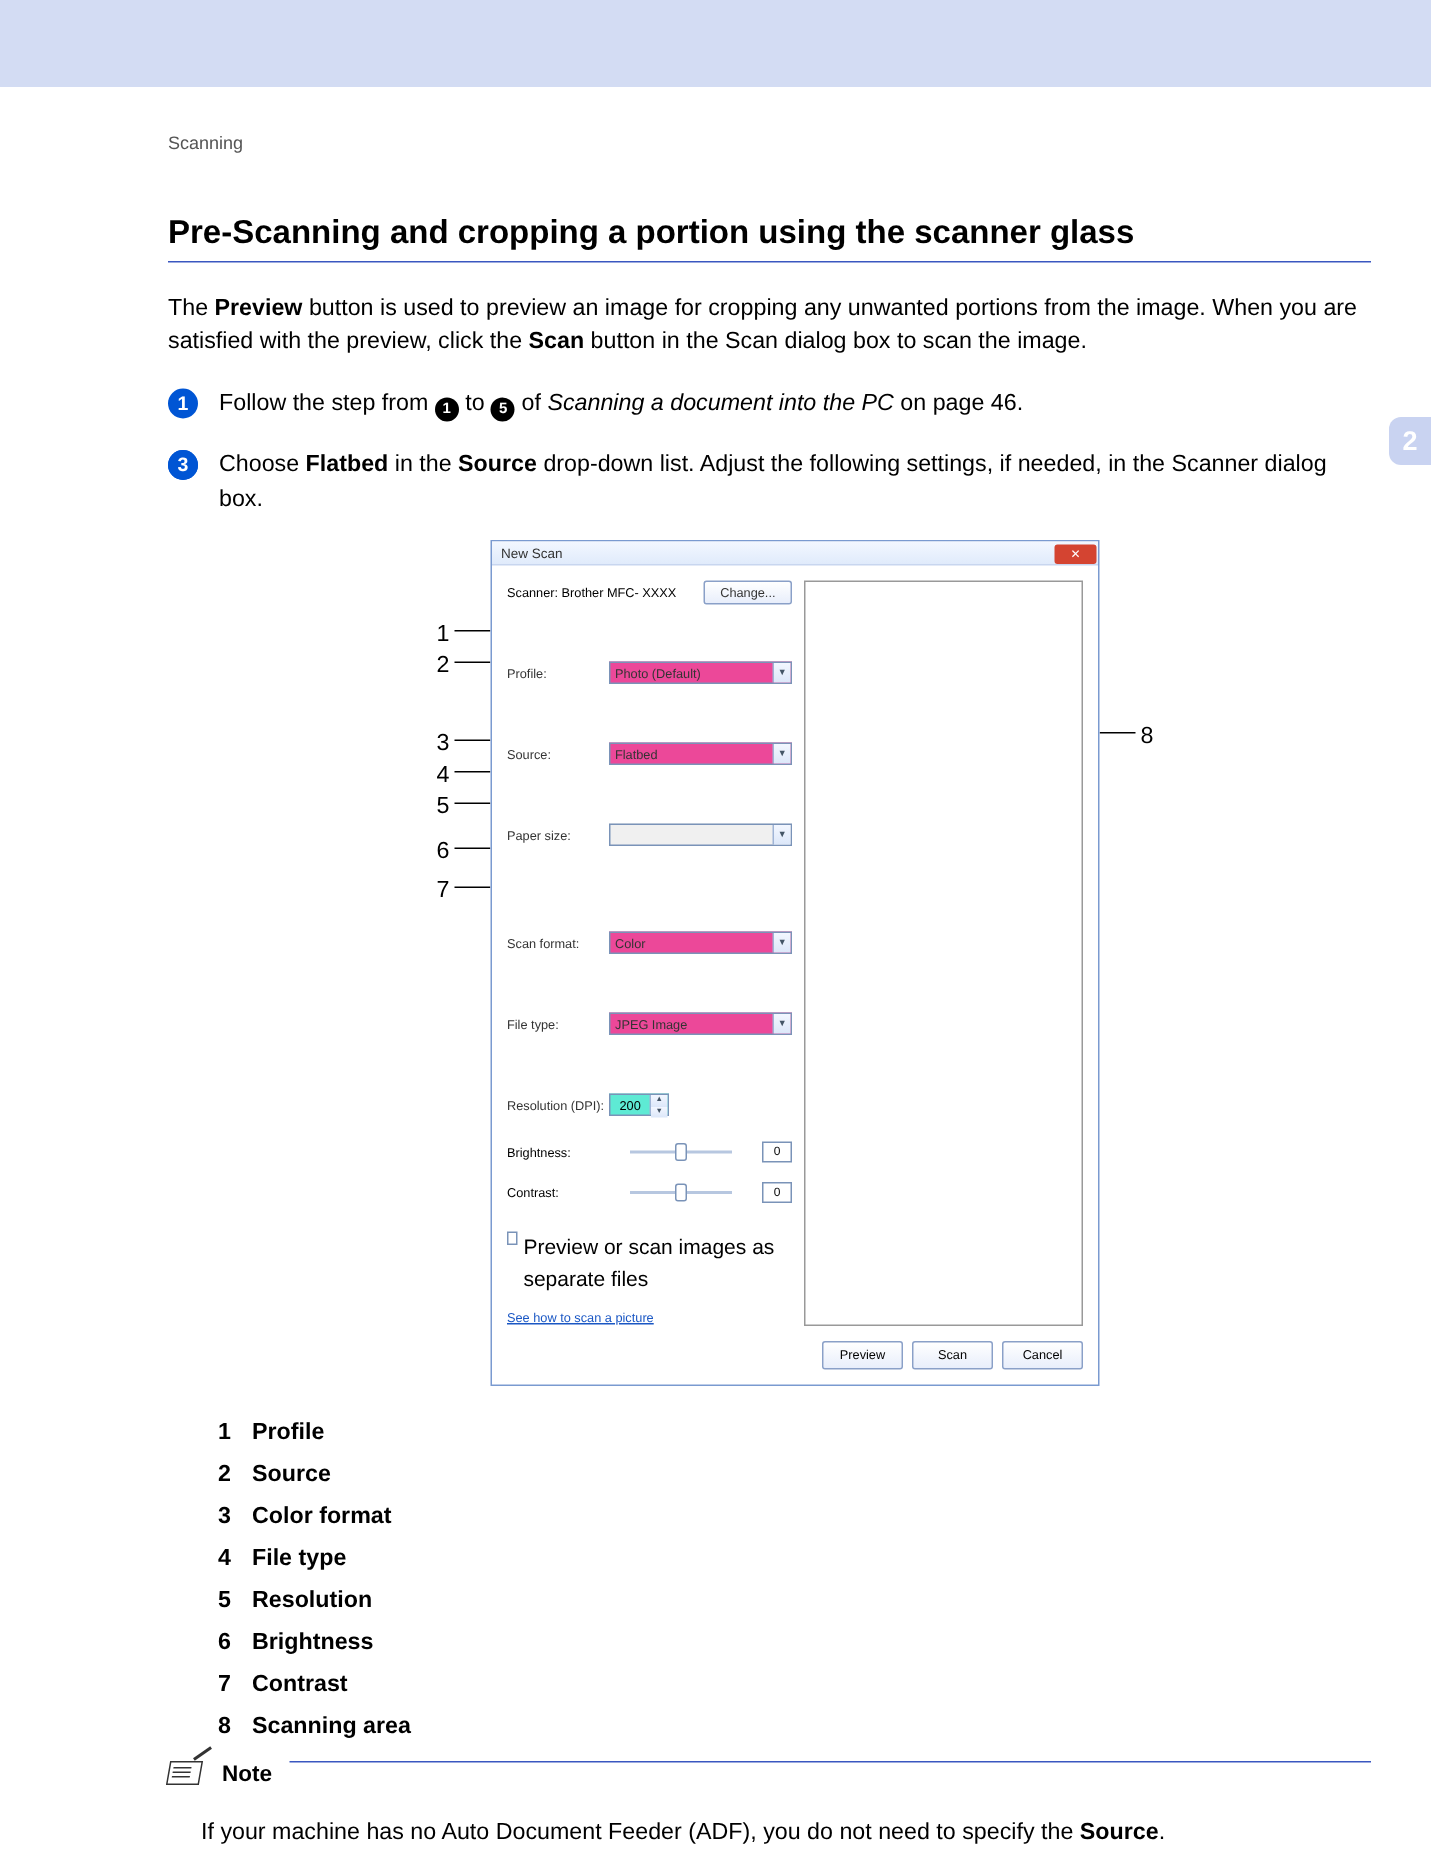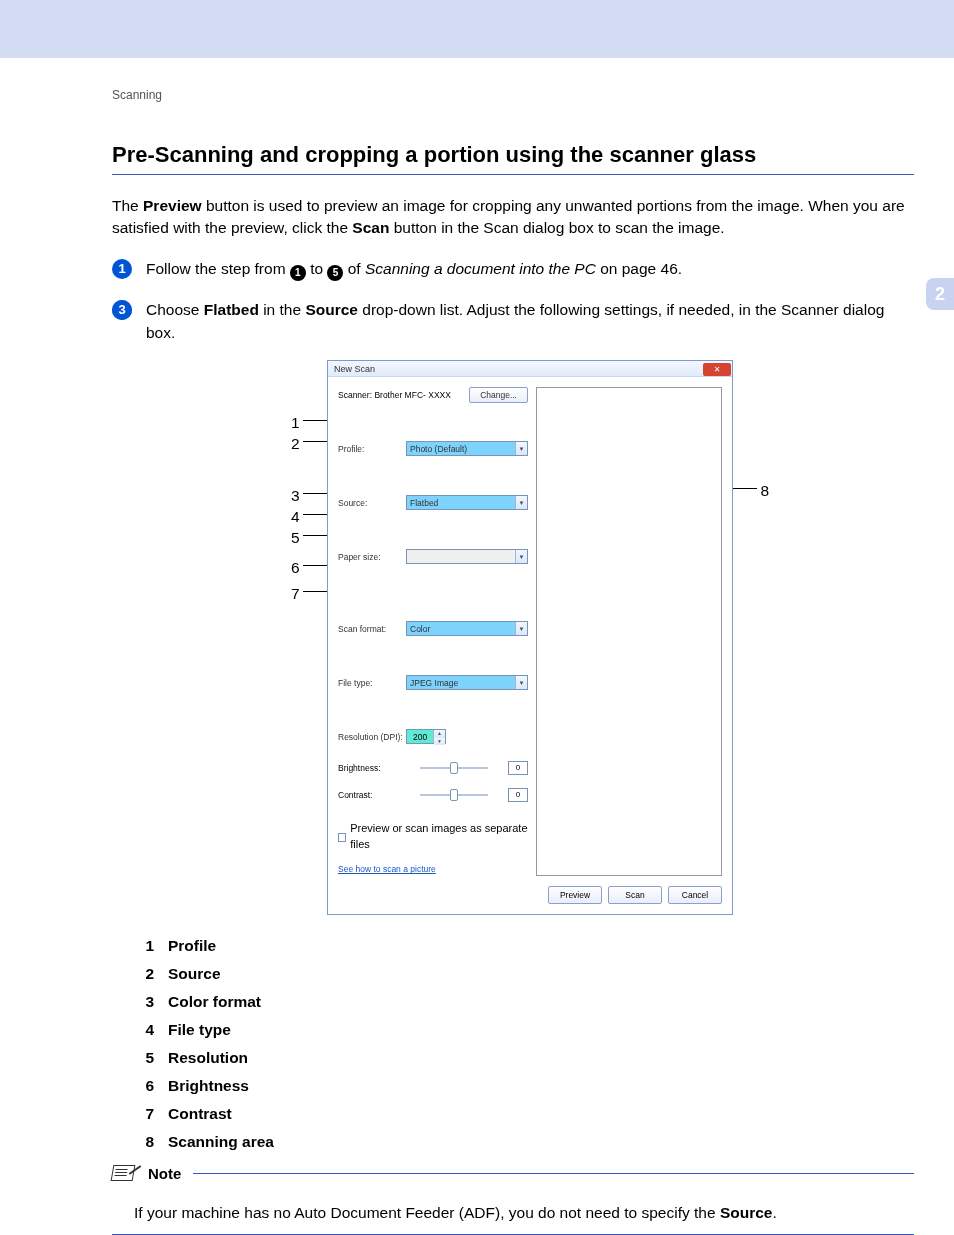--- a/index.html
+++ b/index.html
@@ -173,21 +173,21 @@
   .form-row .flabel {
     width: 68px;
     font-size: 8.5px;
     color: #333;
     flex: none;
   }
   .fselect {
     flex: 1;
     height: 15px;
     border: 1px solid #7a93b8;
-    background: #7dd3fc;
+    background: #ec4899;
     font-size: 8.5px;
     padding: 0 3px;
     display: flex;
     align-items: center;
     position: relative;
     color: #333;
   }
   .fselect.disabled { background: #f0f0f0; color:#aaa; }
   .fselect .arrow {
     position: absolute;
@@ -257,22 +257,22 @@
   .slider-val {
     width: 20px;
     height: 14px;
     border: 1px solid #7a93b8;
     font-size: 8px;
     display:flex;align-items:center;justify-content:center;
     background: #fff;
   }
   .cb-row {
     margin-top: 18px;
-    font-size: 11px;
-    display:flex;align-items:center;gap:4px;
+    font-size: 14px;
+    display:flex;align-items:flex-start;gap:4px;
   }
   .cb-row .cb { width:9px;height:9px;border:1px solid #7a93b8; }
   .link-text {
     margin-top: 10px;
     font-size: 8.5px;
     color: #1a57c4;
     text-decoration: underline;
   }
   .dialog-footer {
     display: flex;
@@ -305,21 +305,21 @@
     font-weight: bold;
     margin-bottom: 10px;
   }
   .legend-row .num { width: 12px; text-align: right; }
   .note-block {
     margin-top: 14px;
     margin-bottom: 18px;
   }
   .note-header {
     display: flex;
-    align-items: center;
+    align-items: flex-start;
     gap: 6px;
     font-weight: bold;
     font-size: 15px;
   }
   .note-header .nicon {
     width: 22px;
     height: 16px;
     border: 1px solid #333;
     position: relative;
     transform: skewX(-10deg);

